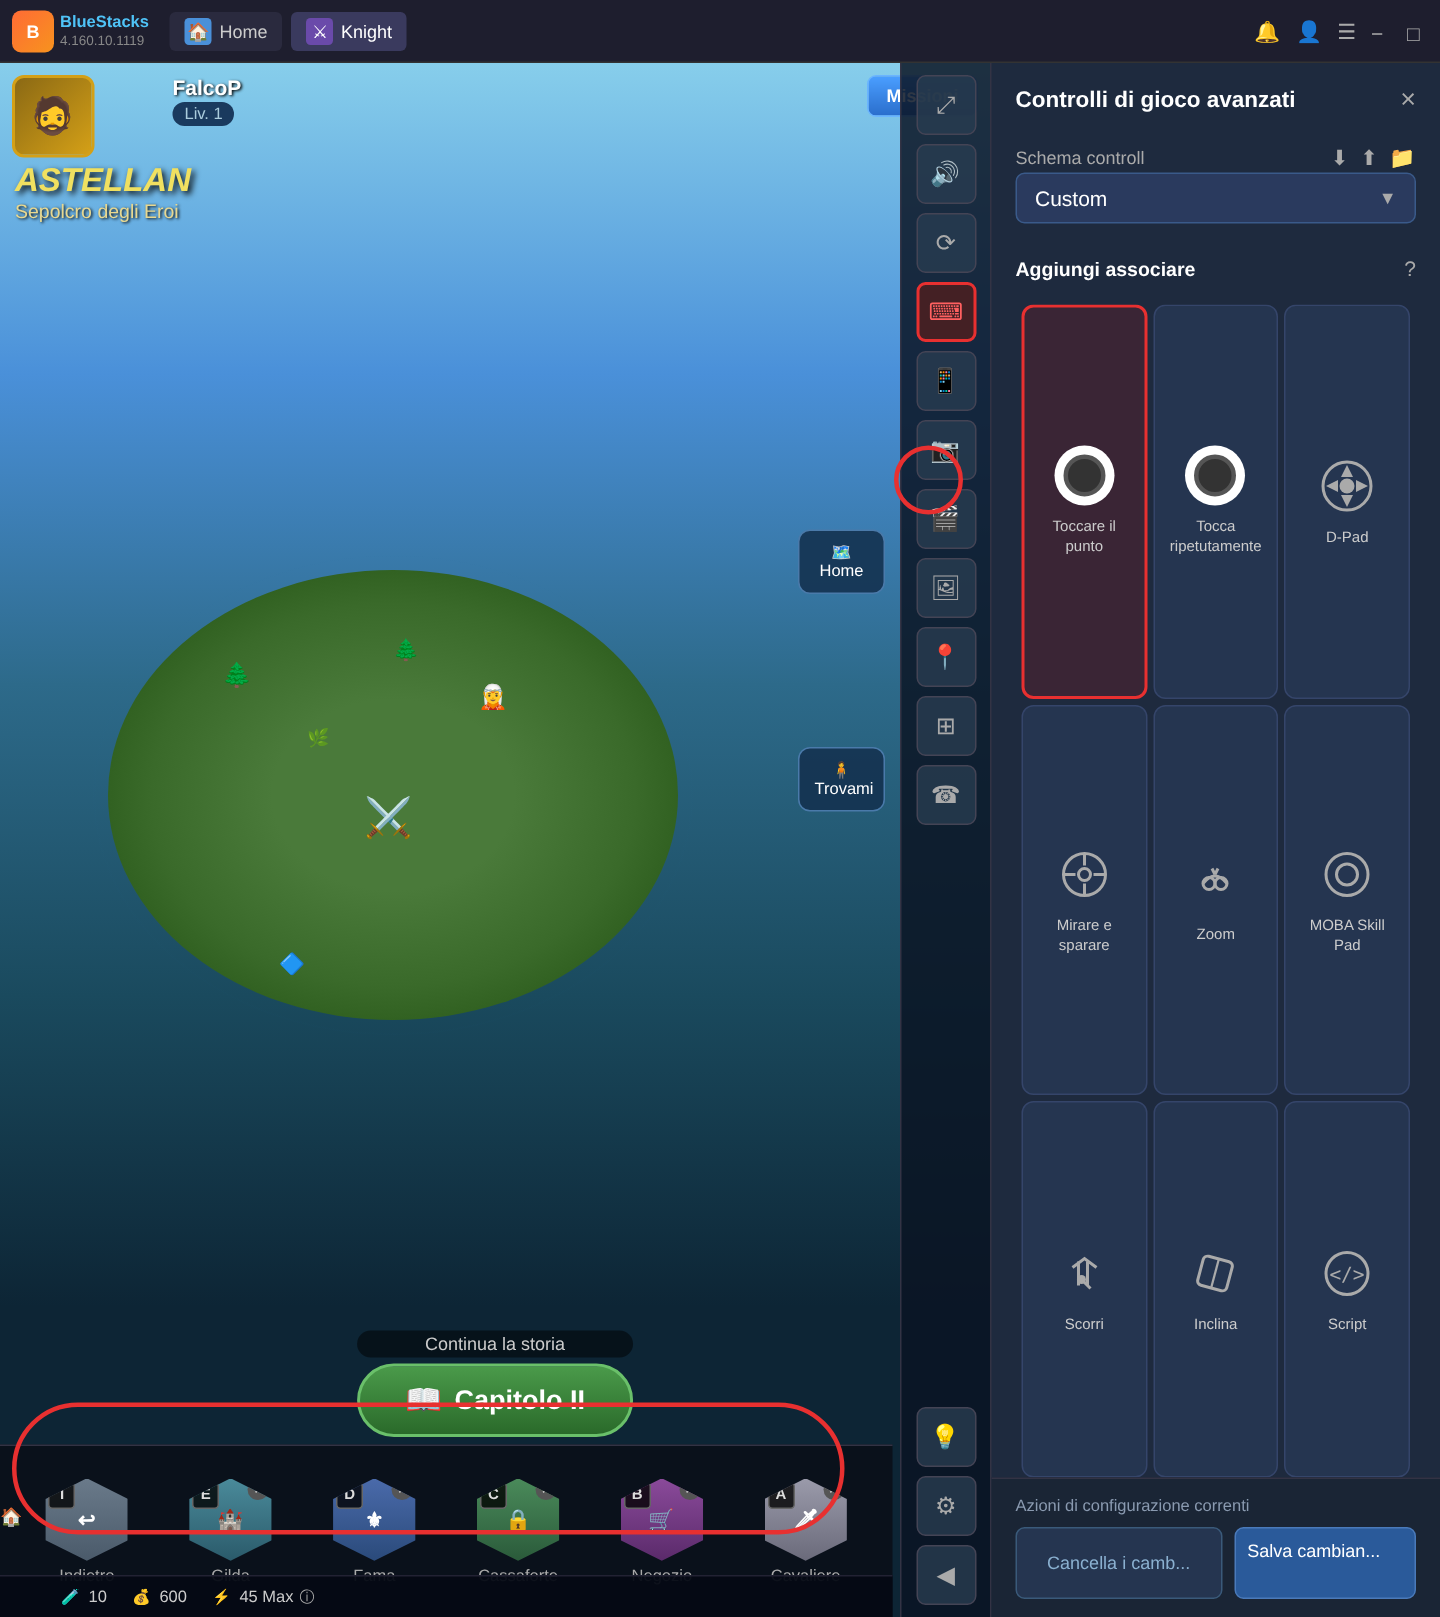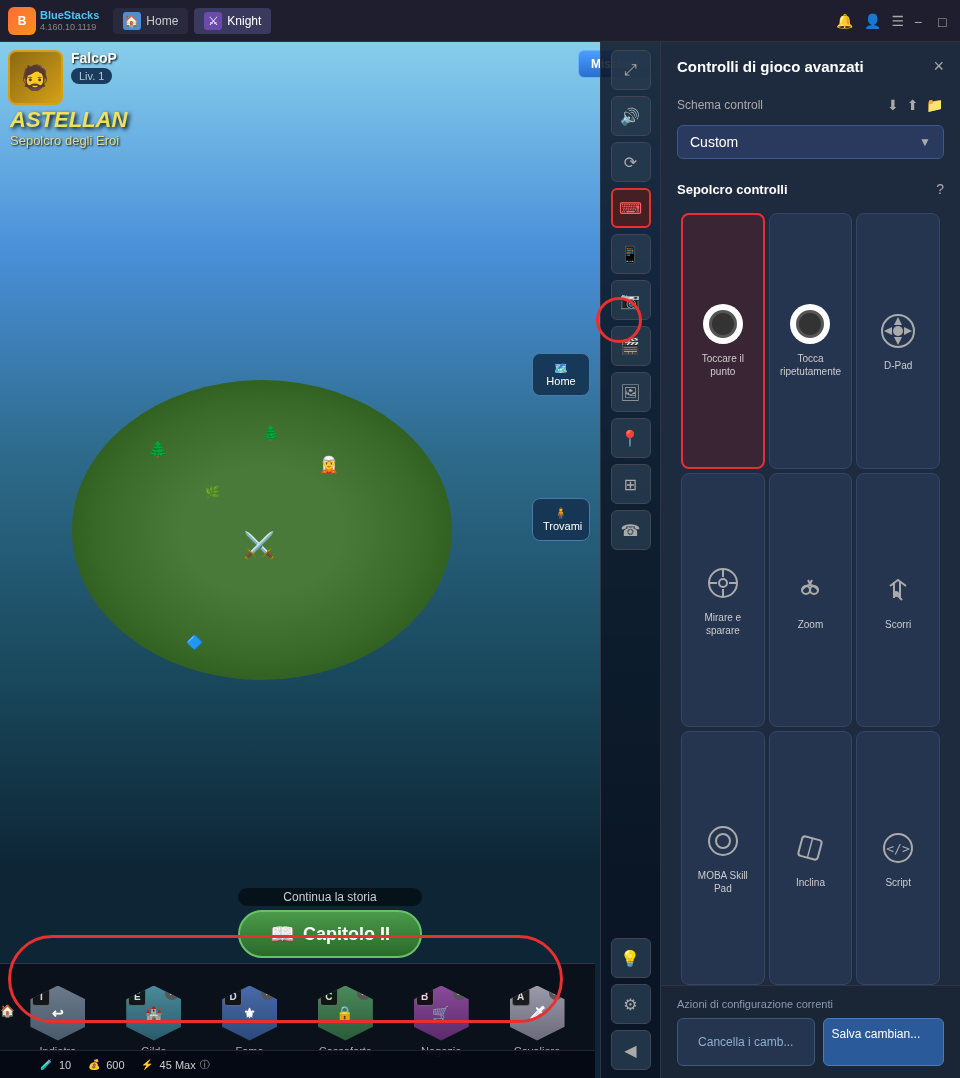--- a/index.html
+++ b/index.html
@@ -25,21 +25,21 @@
     .content-area { display: flex; flex: 1; overflow: hidden; }
 
     
     .game-area { flex: 1; position: relative; overflow: hidden; background: #2a5a8a; }
     .game-bg { width: 100%; height: 100%; background: linear-gradient(180deg, #87CEEB 0%, #4a90d9 20%, #2d6a8a 40%, #1a4a5e 60%, #0d2535 80%); position: relative; }
     
     
     .game-header { position: absolute; top: 0; left: 0; right: 0; padding: 8px; display: flex; align-items: flex-start; gap: 8px; }
     .player-avatar { width: 55px; height: 55px; background: linear-gradient(135deg, #8b6914, #d4a017); border-radius: 8px; border: 2px solid #d4a017; overflow: hidden; display: flex; align-items: center; justify-content: center; }
     .avatar-face { font-size: 24px; }
-    .player-info { flex: 1; }
+    .player-info { flex: 1; margin-left: 44px; }
     .player-name { color: white; font-size: 14px; font-weight: bold; text-shadow: 1px 1px 2px black; }
     .player-level { background: #1a3a5e; color: #acd; padding: 2px 8px; border-radius: 10px; font-size: 11px; display: inline-block; margin-top: 2px; }
     .missions-btn { background: linear-gradient(180deg, #4a9eff, #2a6ecc); color: white; padding: 6px 12px; border-radius: 6px; font-size: 12px; font-weight: bold; cursor: pointer; border: 1px solid #6ab4ff; }
 
     .astellan-text { position: absolute; top: 65px; left: 10px; }
     .astellan-title { color: #f0e060; font-size: 22px; font-weight: bold; text-shadow: 2px 2px 4px black; font-style: italic; }
     .astellan-subtitle { color: #e8d890; font-size: 13px; text-shadow: 1px 1px 2px black; }
 
     
     .map-area { position: absolute; top: 80px; left: 0; right: 60px; bottom: 200px; }
@@ -82,21 +82,21 @@
     .trovami-btn { position: absolute; right: 70px; top: 50%; background: rgba(20,50,80,0.9); border: 1px solid #4a7aaa; border-radius: 8px; padding: 8px 10px; color: white; font-size: 11px; text-align: center; cursor: pointer; width: 58px; }
     .left-icon { color: #888; font-size: 12px; }
 
     
     .right-panel { width: 300px; background: #1e2a3e; height: 100%; display: flex; flex-direction: column; border-left: 1px solid #334; flex-shrink: 0; }
     .panel-header { padding: 14px 16px; display: flex; align-items: center; justify-content: space-between; }
     .panel-title { color: white; font-size: 15px; font-weight: bold; }
     .panel-close { color: #aaa; font-size: 18px; cursor: pointer; }
     
     .schema-section { padding: 6px 16px 12px; }
-    .schema-label { color: #aaa; font-size: 12px; margin-bottom: 12px; display: flex; align-items: center; justify-content: space-between; }
+    .schema-label { color: #aaa; font-size: 12px; margin-bottom: 2px; display: flex; align-items: center; justify-content: space-between; }
     .schema-icons { display: flex; gap: 8px; }
     .schema-icon-btn { color: #aaa; font-size: 14px; cursor: pointer; }
     .schema-dropdown { width: 100%; background: #2a3a5e; border: 1px solid #3a5a8a; border-radius: 6px; padding: 8px 12px; color: white; font-size: 14px; display: flex; align-items: center; justify-content: space-between; cursor: pointer; }
     .dropdown-arrow { color: #aaa; font-size: 12px; }
 
     .aggiungi-section { padding: 10px 16px; }
     .aggiungi-header { display: flex; align-items: center; justify-content: space-between; margin-bottom: 6px; }
     .aggiungi-title { color: white; font-size: 13px; font-weight: bold; }
     .help-icon { color: #aaa; font-size: 14px; cursor: pointer; }
     .aggiungi-desc { color: #8a9ab0; font-size: 11px; line-height: 1.4; margin-bottom: 10px; }
@@ -309,21 +309,21 @@
           </div>
         </div>
         <div class="schema-dropdown">
           <span>Custom</span>
           <span class="dropdown-arrow">▼</span>
         </div>
       </div>
 
       <div class="aggiungi-section">
         <div class="aggiungi-header">
-          <span class="aggiungi-title">Sepolcro controlli</span>
+          <span class="aggiungi-title">Aggiungi associare</span>
           <span class="help-icon">?</span>
         </div>
       </div>
 
       <div class="controls-grid">
 
         <div class="control-item highlighted">
           <div class="control-icon">
             <div style="width:28px;height:28px;border-radius:50%;background:#333;border:3px solid #555;"></div>
           </div>
@@ -373,37 +373,37 @@
               <circle cx="22" cy="18" r="4" fill="none" stroke="#aaa" stroke-width="2"></circle>
               <path d="M18 12 L16 8 M18 12 L20 8" fill="none" stroke="#aaa" stroke-width="2"></path>
             </svg>
           </div>
           <span class="control-label">Zoom</span>
         </div>
 
         <div class="control-item">
           <div class="control-icon no-bg">
             <svg width="36" height="36" viewBox="0 0 36 36">
+              <circle cx="18" cy="18" r="14" fill="none" stroke="#aaa" stroke-width="2"></circle>
+              <circle cx="18" cy="18" r="7" fill="none" stroke="#aaa" stroke-width="2"></circle>
+            </svg>
+          </div>
+          <span class="control-label">MOBA Skill Pad</span>
+        </div>
+
+        <div class="control-item">
+          <div class="control-icon no-bg">
+            <svg width="36" height="36" viewBox="0 0 36 36">
               <path d="M14 10 L14 26 M20 10 L20 26" fill="none" stroke="#aaa" stroke-width="2"></path>
               <path d="M10 14 L18 8 L26 14" fill="none" stroke="#aaa" stroke-width="2"></path>
               <circle cx="16" cy="22" r="3" fill="#aaa"></circle>
               <path d="M16 22 L22 28" stroke="#aaa" stroke-width="2"></path>
             </svg>
           </div>
           <span class="control-label">Scorri</span>
-        </div>
-
-        <div class="control-item">
-          <div class="control-icon no-bg">
-            <svg width="36" height="36" viewBox="0 0 36 36">
-              <circle cx="18" cy="18" r="14" fill="none" stroke="#aaa" stroke-width="2"></circle>
-              <circle cx="18" cy="18" r="7" fill="none" stroke="#aaa" stroke-width="2"></circle>
-            </svg>
-          </div>
-          <span class="control-label">MOBA Skill Pad</span>
         </div>
 
 
         <div class="control-item">
           <div class="control-icon no-bg">
             <svg width="36" height="36" viewBox="0 0 36 36">
               <rect x="8" y="8" width="20" height="20" rx="3" fill="none" stroke="#aaa" stroke-width="2" transform="rotate(15 18 18)"></rect>
               <line x1="18" y1="8" x2="18" y2="28" stroke="#aaa" stroke-width="1.5" transform="rotate(15 18 18)"></line>
             </svg>
           </div>

